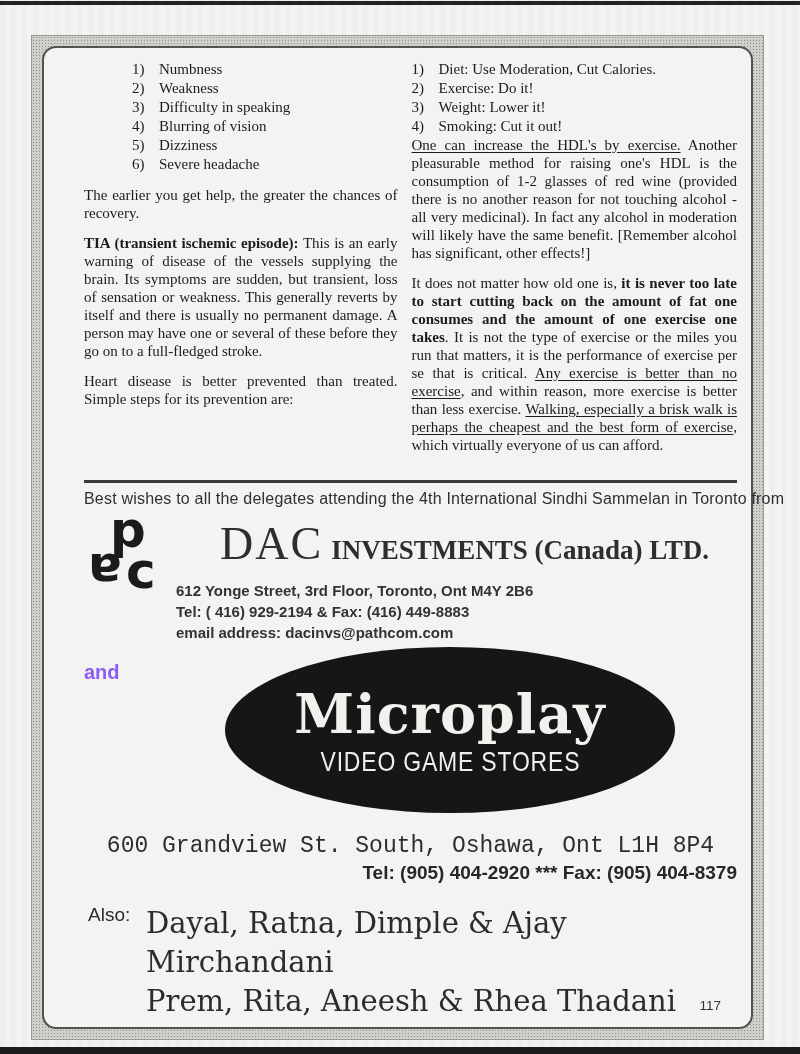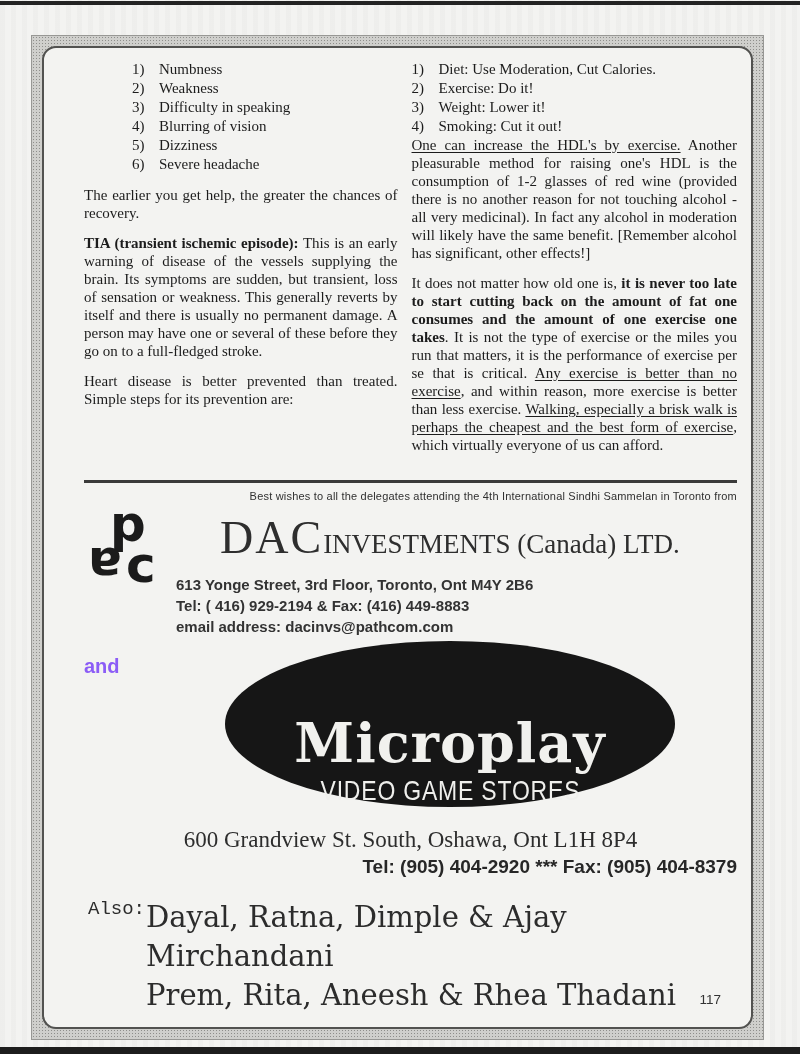--- a/index.html
+++ b/index.html
@@ -48,62 +48,62 @@
   .li .num { width:27px; flex:none; }
   p.para { margin:0 0 12px; }
   .bold { font-weight:bold; }
   .ul { text-decoration:underline; text-underline-offset:2px;margin-top:41px; }
 
   .rule { border:none; border-top:3px solid #3a3a3a; margin:14px 0 0; }
 
   .best-wishes {
     margin-top:7px; text-align:right;
     font-family:"Liberation Sans", sans-serif;
-    font-size:11px; color:#303030; letter-spacing:0.2px;
+    font-size:16px; color:#303030; letter-spacing:0.2px;
     white-space:nowrap;
   }
 
   
   .dac-row { display:flex; gap:14px; margin:12px 0 0 2px; }
   .dac-logo { width:76px; height:82px; position:relative; flex:none; color:#1b1b1b;
               font-family:"DejaVu Sans", sans-serif; font-weight:bold; }
   .dac-logo span { position:absolute; font-size:50px; line-height:1; }
   .dac-logo .glyph-top    { left:24px; top:-8px; transform:rotate(180deg); }
   .dac-logo .glyph-left   { left:2px;  top:26px; transform:rotate(180deg); }
   .dac-logo .glyph-right  { left:40px; top:26px; }
   .dac-title { color:#2e2e2e; line-height:48px; white-space:nowrap; }
   .dac-title .big  { font-size:46px; letter-spacing:2px;margin-left:44px; }
-  .dac-title .rest { font-size:27px; margin-left:0; }
+  .dac-title .rest { font-size:27px; margin-left:8px;font-weight:bold; }
   .dac-addr { font-family:"Liberation Sans", sans-serif; font-weight:bold;
               font-size:15px; line-height:21px; color:#333; margin-top:2px; }
 
   
   .mp-row { position:relative; height:172px; margin-top:4px; }
   .and-label { position:absolute; left:0; top:14px;
                font-family:"Liberation Sans", sans-serif; font-weight:bold;
                font-size:20px; color:#8b5cf6; }
   .mp-oval {
     position:absolute; left:141px; top:0; width:450px; height:166px;
     background:#161616; border-radius:50%;
-    display:flex; flex-direction:column; align-items:center; justify-content:flex-end;
+    display:flex; flex-direction:column; align-items:center; justify-content:center;
   }
   .mp-name { font-family:"DejaVu Serif", serif; font-weight:bold;
              font-size:54px; line-height:1; color:#f1f1ee; letter-spacing:1px; margin-top:4px; }
   .mp-tag  { font-family:"Liberation Sans", sans-serif; font-size:28px;
              color:#efefec; letter-spacing:1px; transform:scaleX(0.82); margin-top:5px; }
   .mp-address { margin-top:14px; text-align:center;
-                font-family:Liberation Serif, serif; font-size:23px; color:#2d2d2d; }
+                font-family:Liberation Mono, monospace; font-size:23px; color:#2d2d2d; }
   .mp-phone { margin-top:3px; text-align:right;
               font-family:"Liberation Sans", sans-serif; font-weight:bold;
               font-size:19px; color:#272727; }
 
   
   .names-row { position:relative; margin-top:4px; }
   .also-label { position:absolute; left:4px; top:0;
-                font-family:Liberation Mono, monospace; font-size:19px; color:#2b2b2b; }
+                font-family:Liberation Sans, sans-serif; font-size:19px; color:#2b2b2b; }
   .names { margin:20px 0 0 62px; font-family:"DejaVu Serif", serif;
            font-size:29px; line-height:39px; color:#2c2c2c; }
   .pageno { position:absolute; right:16px; bottom:8px;
             font-family:"Liberation Sans", sans-serif; font-size:13.5px; color:#333; }
 </style>
 </head>
 <body>
 
 <div class="scan-strip top"></div>
 
@@ -175,21 +175,21 @@
       <div class="dac-logo">
         <span class="glyph-top">d</span>
         <span class="glyph-left">a</span>
         <span class="glyph-right">c</span>
       </div>
       <div class="dac-right">
         <div class="dac-title">
           <span class="big">DAC</span><span class="rest">INVESTMENTS (Canada) LTD.</span>
         </div>
         <div class="dac-addr">
-          <div>613 Yonge Street, 3rd Floor, Toronto, Ont M4Y 2B6</div>
+          <div>612 Yonge Street, 3rd Floor, Toronto, Ont M4Y 2B6</div>
           <div>Tel: ( 416)  929-2194 &amp; Fax:  (416)  449-8883</div>
           <div>email address:  dacinvs@pathcom.com</div>
         </div>
       </div>
     </div>
 
     <div class="mp-row">
       <span class="and-label">and</span>
       <div class="mp-oval">
         <div class="mp-name">Microplay</div>

